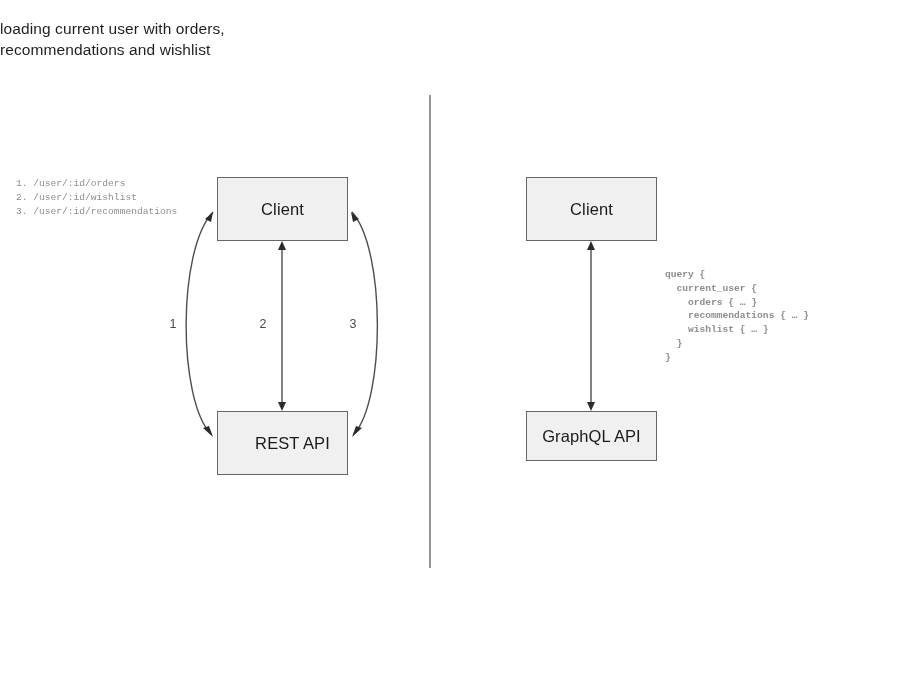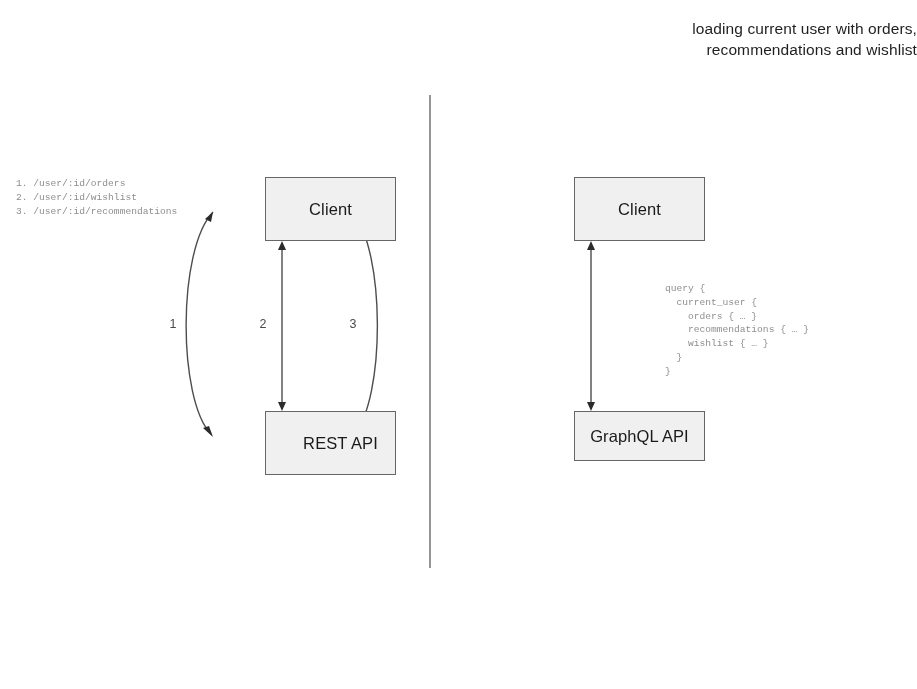--- a/index.html
+++ b/index.html
@@ -23,58 +23,57 @@
     width: 917px;
     height: 689px;
   }
 
   
   .title {
     position: absolute;
     left: 0;
     top: 18px;
     width: 917px;
-    text-align: right;
+    text-align: left;
     font-size: 15.5px;
     line-height: 21px;
     color: #1f1f1f;
     white-space: pre-line;
     letter-spacing: 0.1px;
   }
 
   
   .node {
     position: absolute;
     box-sizing: border-box;
     background: #f0f0f0;
     border: 1.4px solid #666666;
     display: flex;
     align-items: center;
     justify-content: center;
     font-size: 16.5px;
     color: #1a1a1a;
     letter-spacing: 0.1px;
-    margin-left: 48px;
   }
   #client-left  { left: 217px; top: 177px; width: 131px; height: 64px; }
   #rest-api     { left: 217px; top: 411px; width: 131px; height: 64px; padding-left: 20px; }
   #client-right { left: 526px; top: 177px; width: 131px; height: 64px; }
   #graphql-api  { left: 526px; top: 411px; width: 131px; height: 50px; }
 
   
   .mono {
     position: absolute;
     font-family: "Liberation Mono", "DejaVu Sans Mono", monospace;
     font-size: 9.6px;
     line-height: 13.8px;
     color: #8e8e8e;
     white-space: pre;
   }
   #endpoint-list { left: 16px;   top: 177px; }
-  #graphql-query { left: 665px; top: 282px; }
+  #graphql-query { left: 665px; top: 268px; font-weight: bold; }
 
   
   .edge-label {
     position: absolute;
     font-size: 12.5px;
     color: #4a4a4a;
     text-align: center;
     width: 20px;
   }
   #edge-label-1 { left: 163px; top: 317px; }

